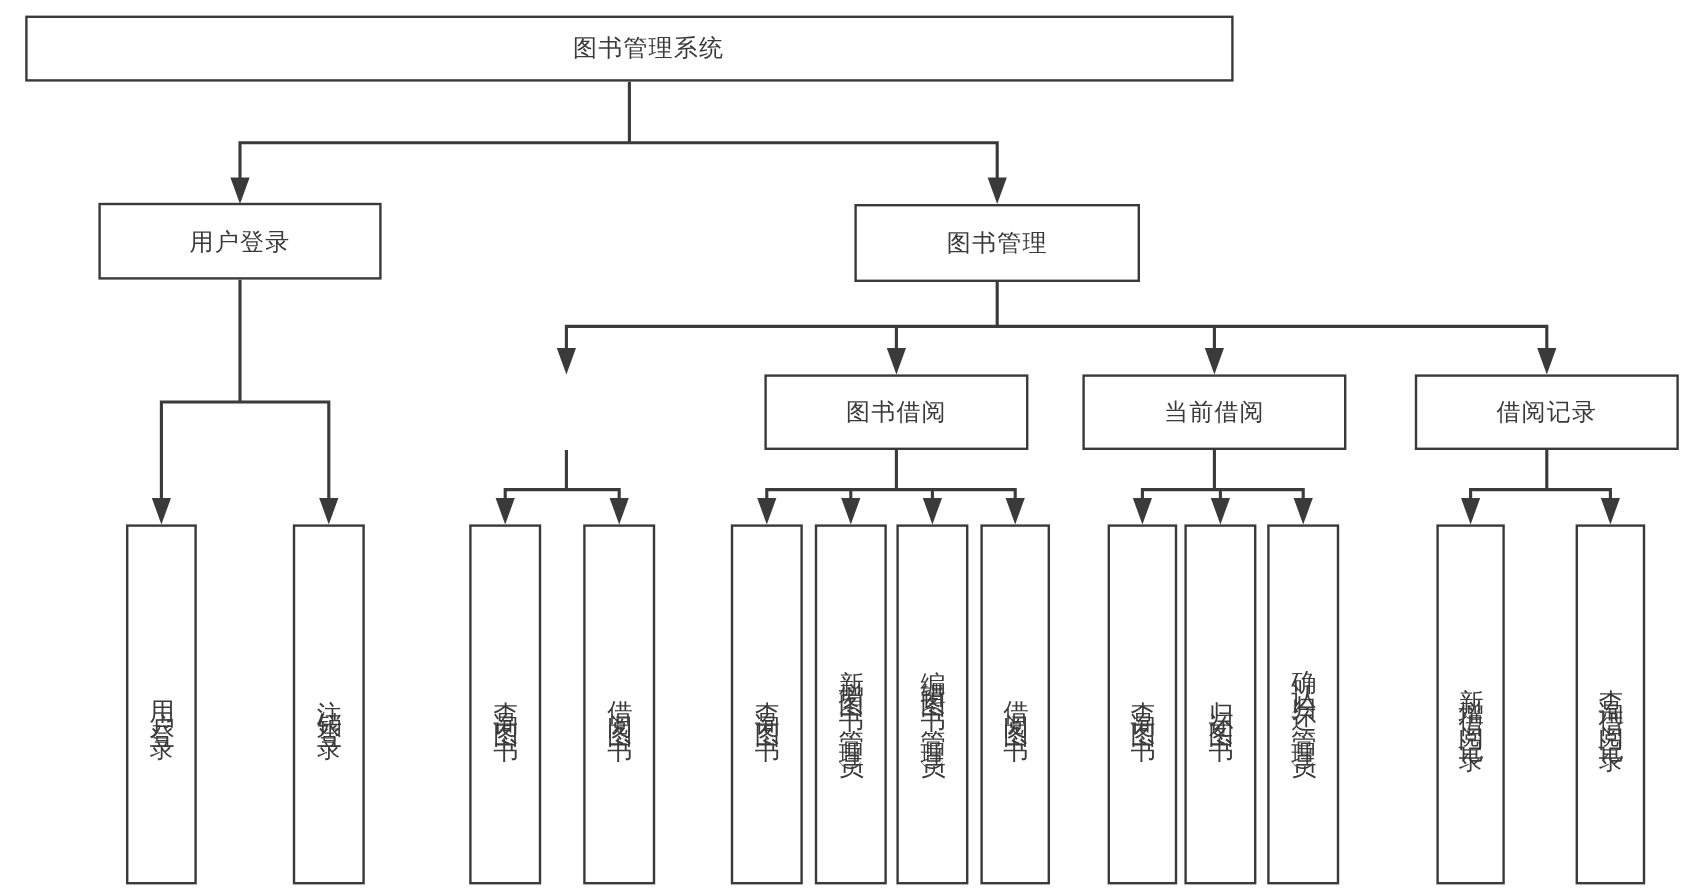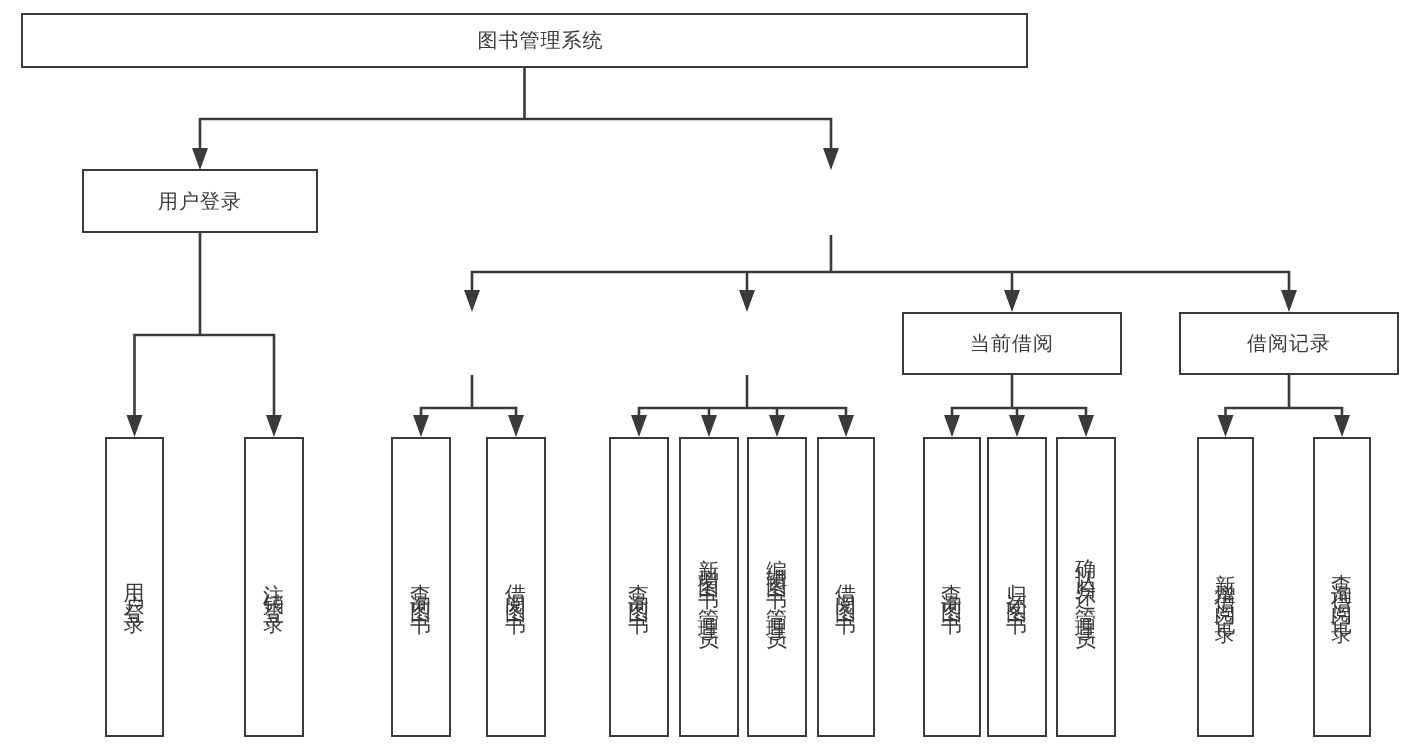--- a/index.html
+++ b/index.html
@@ -92,21 +92,27 @@
     <polygon points="1334,415 1350,415 1342,437"></polygon>
   </svg>
 
   <div class="box" style="left:21px;top:13px;width:1007px;height:55px;padding-left:32px;">
     <span>图书管理系统</span>
   </div>
 
   <div class="box" style="left:82px;top:169px;width:236px;height:64px;">
     <span>用户登录</span>
   </div>
+  <div class="box" style="left:712px;top:170px;width:238px;height:65px;">
+    <span>图书管理</span>
+  </div>
 
+  <div class="box" style="left:637px;top:312px;width:220px;height:63px;">
+    <span>图书借阅</span>
+  </div>
   <div class="box" style="left:902px;top:312px;width:220px;height:63px;">
     <span>当前借阅</span>
   </div>
   <div class="box" style="left:1179px;top:312px;width:220px;height:63px;">
     <span>借阅记录</span>
   </div>
 
   <div class="box leaf" style="left:105px;top:437px;width:59px;height:300px;">
     <span class="vtext">用户登录</span>
   </div>

